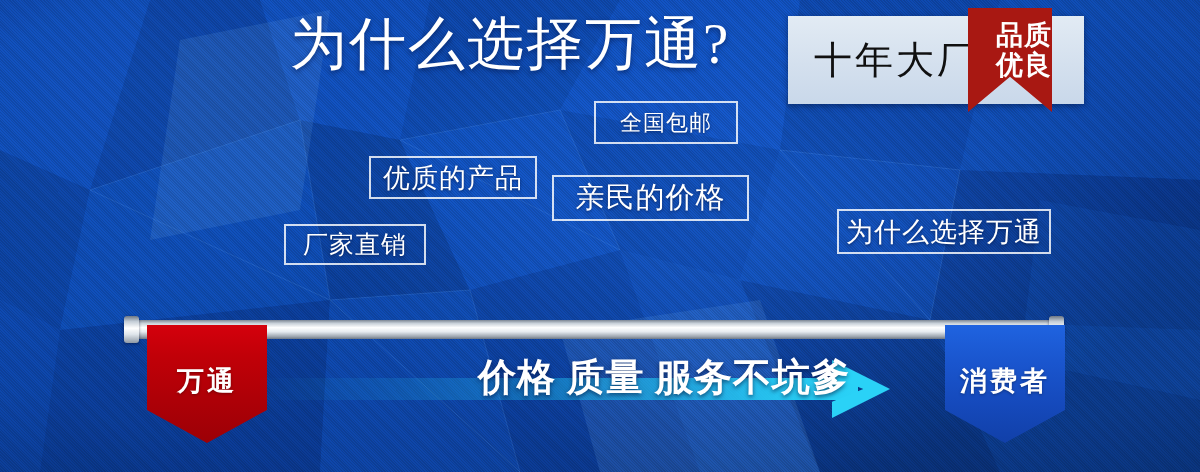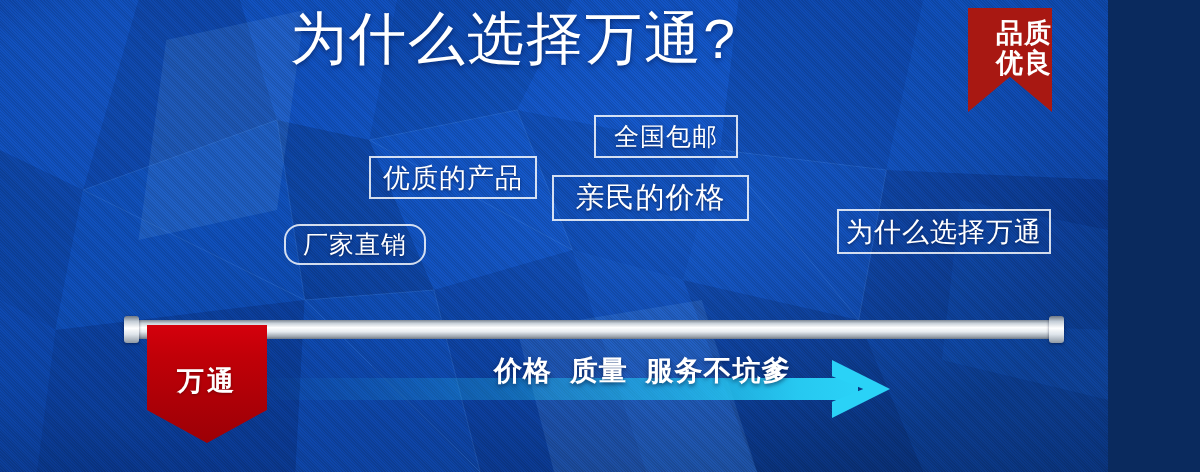--- a/index.html
+++ b/index.html
@@ -2,24 +2,24 @@
 <html><head>
 <meta charset="utf-8">
 <style>
   html, body {
     margin: 0;
     padding: 0;
     background: #0a2a5e;
   }
   #banner {
     position: relative;
-    width: 1108px;
+    width: 1200px;
     height: 472px;
     overflow: hidden;
-    font-family: Liberation Mono, monospace;
+    font-family: Liberation Serif, serif;
     background: #701a75;
   }
 
   
   .bg-base {
     position: absolute; inset: 0;
     background:
       radial-gradient(ellipse 680px 420px at 62% 46%, #1a62d8 0%, rgba(26,98,216,0) 62%),
       radial-gradient(ellipse 520px 360px at 12% 18%, #1455c4 0%, rgba(20,85,196,0) 66%),
       radial-gradient(ellipse 560px 400px at 95% 88%, #0b357f 0%, rgba(11,53,127,0) 70%),
@@ -93,24 +93,24 @@
     position: absolute;
     border: 2px solid rgba(255,255,255,0.82);
     color: #ffffff;
     display: flex;
     align-items: center;
     justify-content: center;
     white-space: nowrap;
     text-shadow: 0 1px 3px rgba(0,15,55,0.6);
     letter-spacing: 1px;
   }
-  .tag-1 { left: 594px; top: 115px; width: 140px; height: 39px; font-size: 25px; }
+  .tag-1 { left: 594px; top: 101px; width: 140px; height: 39px; font-size: 22px; }
   .tag-2 { left: 369px; top: 156px; width: 164px; height: 39px; font-size: 27px; }
   .tag-3 { left: 552px; top: 175px; width: 193px; height: 42px; font-size: 29px; }
-  .tag-4 { left: 284px; top: 224px; width: 138px; height: 37px; font-size: 25px; border-radius: 16px; }
+  .tag-4 { left: 284px; top: 224px; width: 138px; height: 37px; font-size: 25px; }
   .tag-5 { left: 491px; top: 243px; width: 204px; height: 49px; font-size: 34px; font-weight: bold; }
   .tag-6 { left: 837px; top: 209px; width: 210px; height: 41px; font-size: 27px; }
 
   
   .bar {
     position: absolute;
     left: 126px; top: 320px;
     width: 938px; height: 19px;
     background: linear-gradient(180deg, #7d8794 0%, #c9d1d9 18%, #ffffff 40%, #e6ebf0 62%, #9aa3ae 88%, #6d7784 100%);
     border-radius: 3px;
@@ -171,22 +171,22 @@
     position: absolute;
     left: 832px; top: 360px;
     width: 58px; height: 58px;
     background: #2ad2f7;
     clip-path: polygon(0 0, 100% 50%, 0 100%, 0 72%, 54% 50%, 0 28%);
   }
 
   
   .slogan-1 {
     position: absolute;
-    left: 494px; top: 352px;
-    font-size: 28px;
+    left: 478px; top: 352px;
+    font-size: 38px;
     font-weight: bold;
     color: #ffffff;
     letter-spacing: 1px;
     white-space: nowrap;
     text-shadow: 0 2px 4px rgba(0,14,50,0.6);
   }
   .slogan-2 {
     position: absolute;
     left: 418px; top: 408px;
     font-size: 29px;
@@ -239,39 +239,45 @@
         <polygon points="560,330 760,300 820,472 600,472" fill="#74b4f6"></polygon>
         <polygon points="1040,200 1200,230 1200,400 1020,360" fill="#1a6ae0"></polygon>
       </g>
     </svg>
   </div>
   <div class="bg-weave"></div>
   <div class="bg-vignette"></div>
 
   <div class="headline">为什么选择万通?</div>
 
+  <div class="badge">
+    <span class="badge-text">十年大厂</span>
+  </div>
   <div class="ribbon">
     <div class="ribbon-text">
       <span>品质</span><br>
       <span>优良</span>
     </div>
   </div>
 
   <div class="tag tag-1">全国包邮</div>
   <div class="tag tag-3">亲民的价格</div>
   <div class="tag tag-2">优质的产品</div>
   <div class="tag tag-4">厂家直销</div>
   <div class="tag tag-6">为什么选择万通</div>
 
   <div class="bar"></div>
   <div class="bar-cap bar-cap-left"></div>
   <div class="bar-cap bar-cap-right"></div>
 
   <div class="pennant pennant-left">
     <span class="pennant-text">万通</span>
   </div>
+  <div class="pennant pennant-right">
+    <span class="pennant-text">消费者</span>
+  </div>
 
   <div class="arrow-shaft"></div>
   <div class="arrow-head"></div>
 
   <div class="slogan-1">价格 质量 服务不坑爹</div>
 
 </div>
 
 </body></html>

